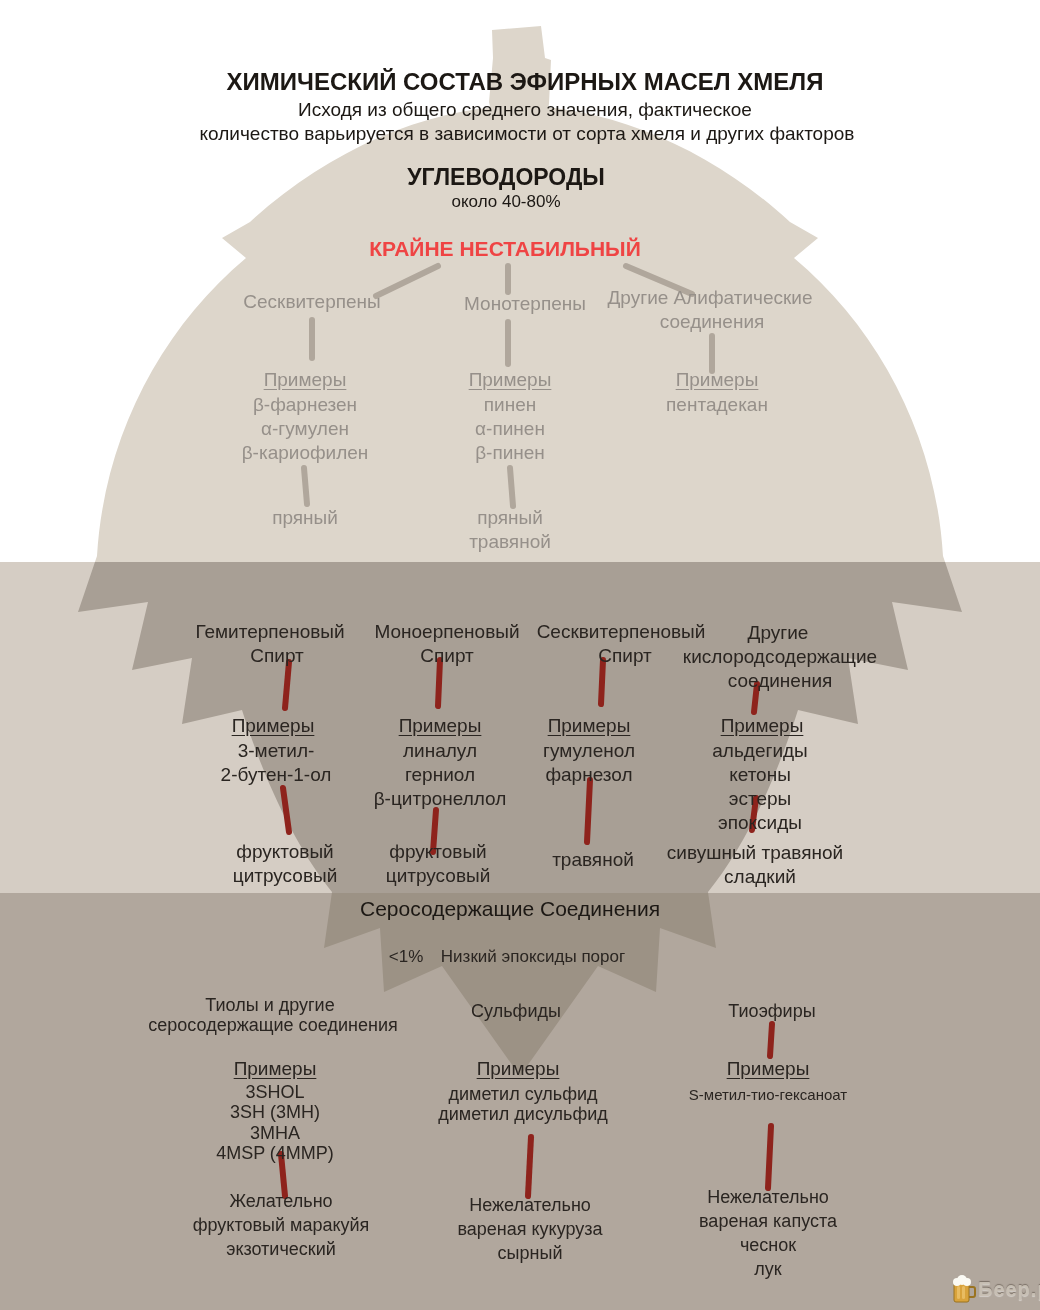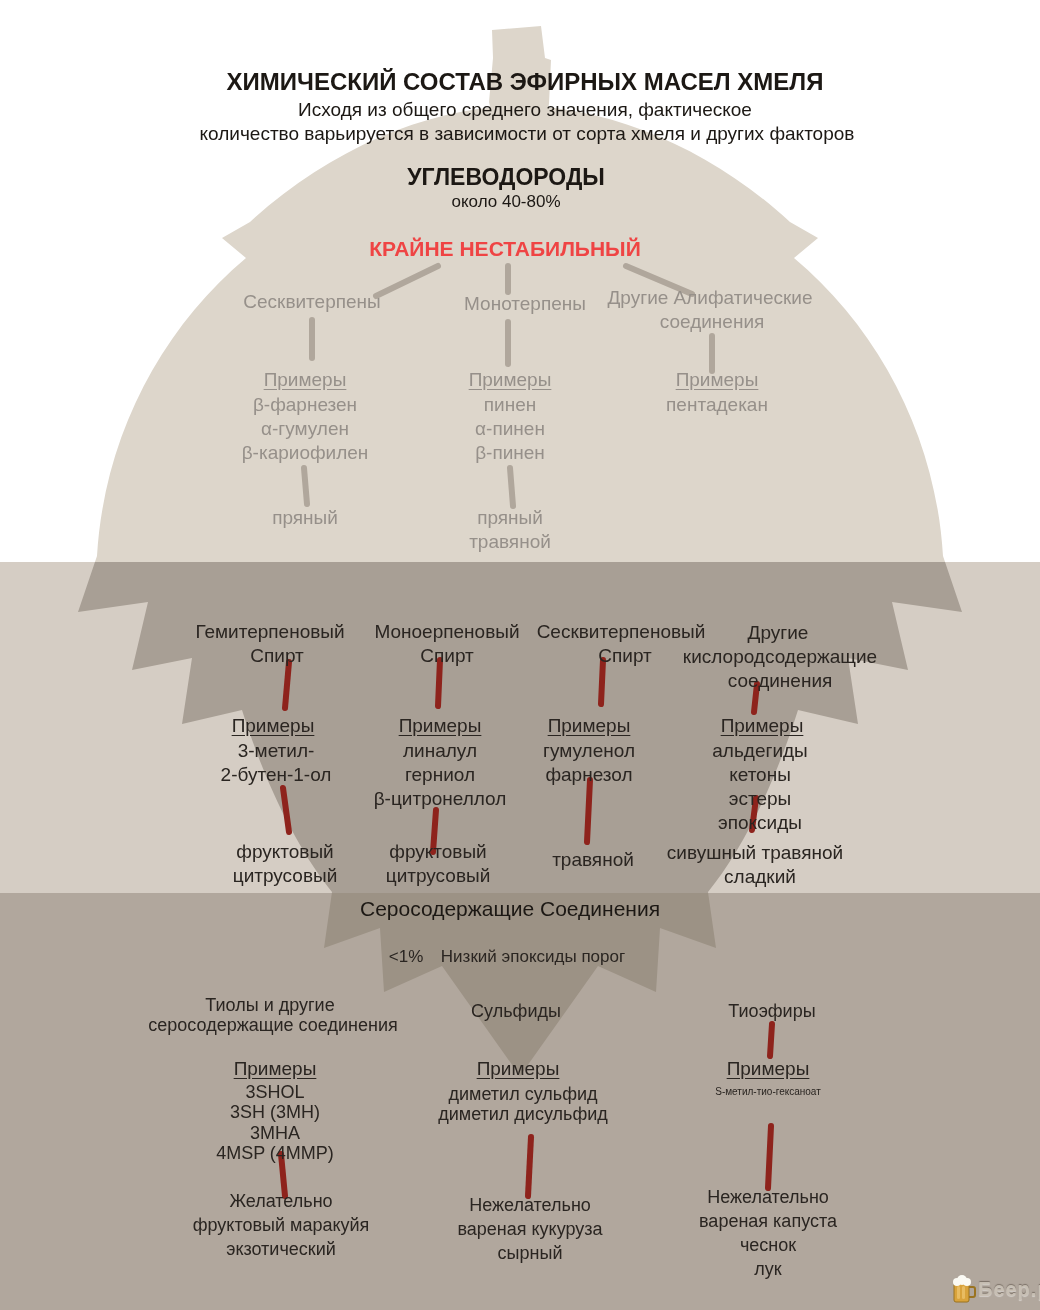--- a/index.html
+++ b/index.html
@@ -24,21 +24,21 @@
   .gray{color:#96908a;}
   .grayl{color:#ef4444;font-weight:bold;}
   .bold{font-weight:bold;}
   .u{text-decoration:underline;text-underline-offset:3px;}
   .fs24{font-size:24px;}
   .fs23{font-size:23px;}
   .fs21{font-size:21px;}
   .fs19{font-size:19px;}
   .fs18{font-size:18px;}
   .fs17{font-size:17px;}
-  .fs15{font-size:10px;}
+  .fs15{font-size:15px;}
   .watermark{
     position:absolute;
     left:952px;top:1274px;
     display:flex;align-items:center;gap:2px;
     z-index:3;
   }
   .wm-text{
     font-size:20px;font-weight:bold;
     color:rgba(200,192,180,0.95);
     text-shadow:0 1px 1px rgba(255,255,255,0.45), 0 -1px 1px rgba(80,70,60,0.55);

